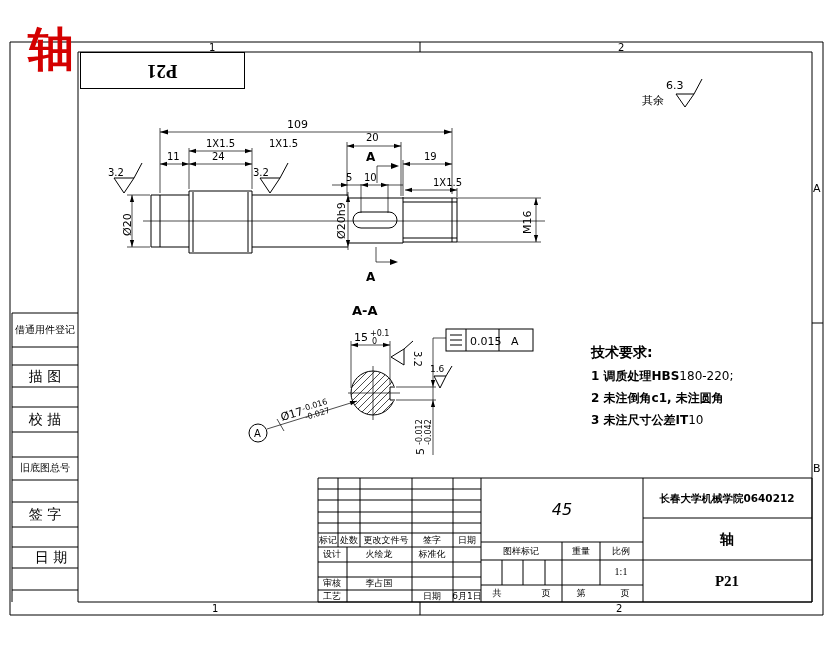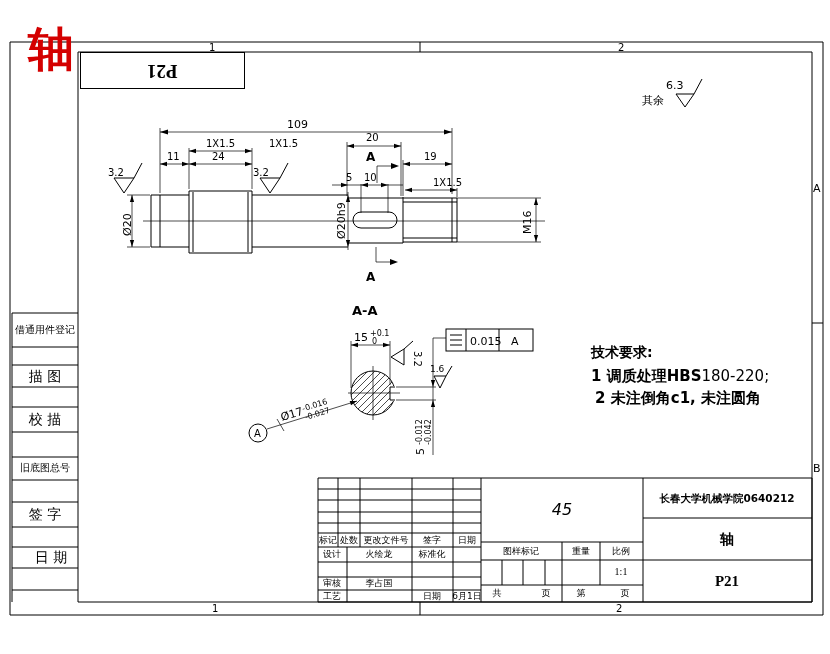--- a/index.html
+++ b/index.html
@@ -16,21 +16,21 @@
   .lbl{position:absolute;transform:translate(-50%,-50%);white-space:nowrap;
        font-size:9px;line-height:1;}.f9{font-size:9px;}.f10{font-size:10px;font-family:Liberation Serif, serif;}.f11{font-size:14px;}.f15{font-size:15px;}.f20{font-size:16px;font-style:italic;}
   .stamp{position:absolute;left:28px;top:26px;font-size:46px;font-weight:bold;
          color:#d40000;line-height:1;}
   .flipbox{position:absolute;left:80px;top:52px;width:163px;height:35px;
            border:1px solid #000;display:flex;align-items:center;justify-content:center;}
   .flipbox span{transform:rotate(180deg);font-family:"Liberation Serif",serif;
                 font-weight:bold;font-size:19px;}
   .techreq{position:absolute;left:591px;top:344px;width:170px;}
   .tr-title{font-size:14px;font-weight:bold;margin-bottom:7px;}
-  .tr-line{font-size:15px;white-space:nowrap;margin-bottom:7px;line-height:15px;text-align:right;}
+  .tr-line{font-size:12px;white-space:nowrap;margin-bottom:7px;line-height:15px;}
   .trb{font-weight:bold;}
 </style>
 </head>
 <body>
 
 <div id="sheet">
 
 <svg width="830" height="654" viewBox="0 0 830 654">
   <defs>
     <clipPath id="cc">
@@ -208,20 +208,21 @@
 <span class="stamp">轴</span>
 
 <div class="flipbox">
   <span>P21</span>
 </div>
 
 <div class="techreq">
   <div class="tr-title">技术要求:</div>
   <div class="tr-line"><span class="trb">1 调质处理HBS</span><span>180-220;</span></div>
   <div class="tr-line"><span class="trb">2 未注倒角c1, 未注圆角</span></div>
+  <div class="tr-line"><span class="trb">3 未注尺寸公差IT</span><span>10</span></div>
 </div>
 
 <span class="lbl f10" style="left:45px;top:330px">借通用件登记</span>
 <span class="lbl f11" style="left:45px;top:376px">描 图</span>
 <span class="lbl f11" style="left:45px;top:419px">校 描</span>
 <span class="lbl f10" style="left:45px;top:468px">旧底图总号</span>
 <span class="lbl f11" style="left:45px;top:514px">签 字</span>
 <span class="lbl f11" style="left:51px;top:557px">日 期</span>
 
 <span class="lbl f9" style="left:328px;top:540px">标记</span>

